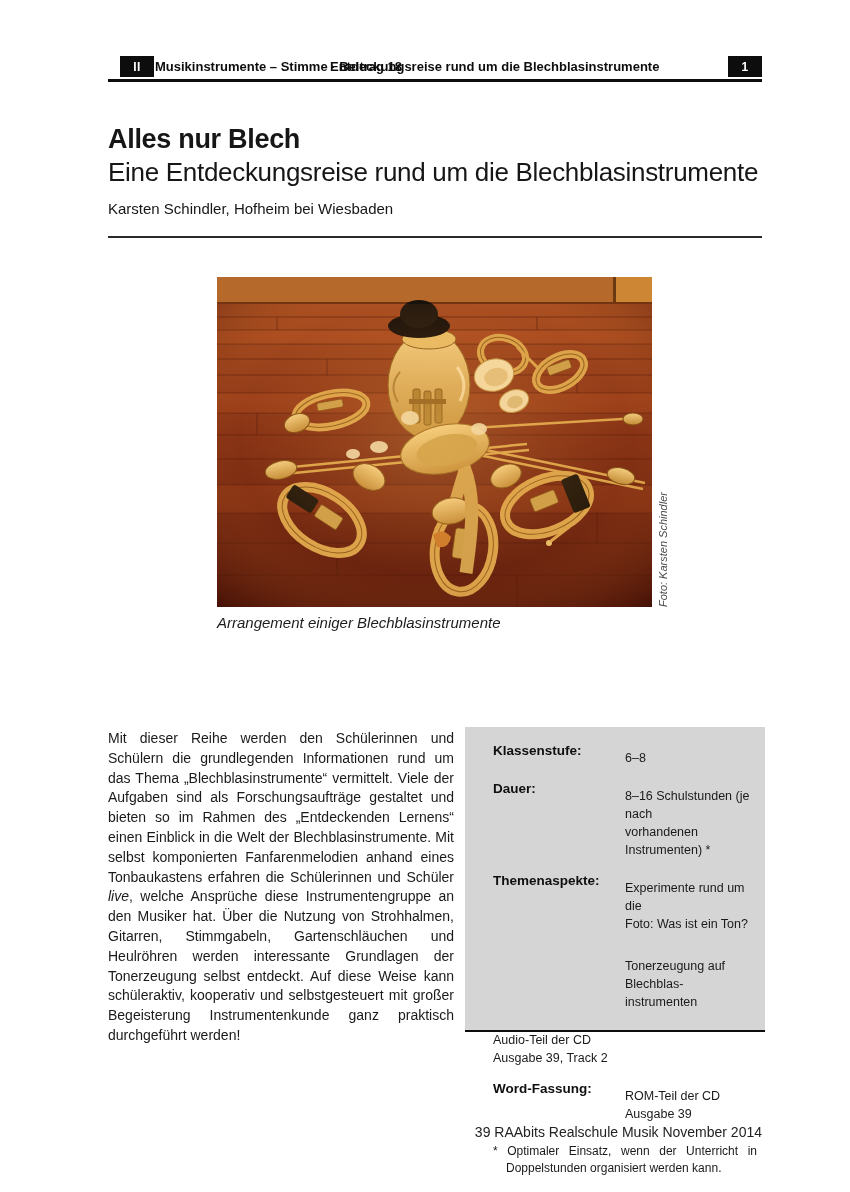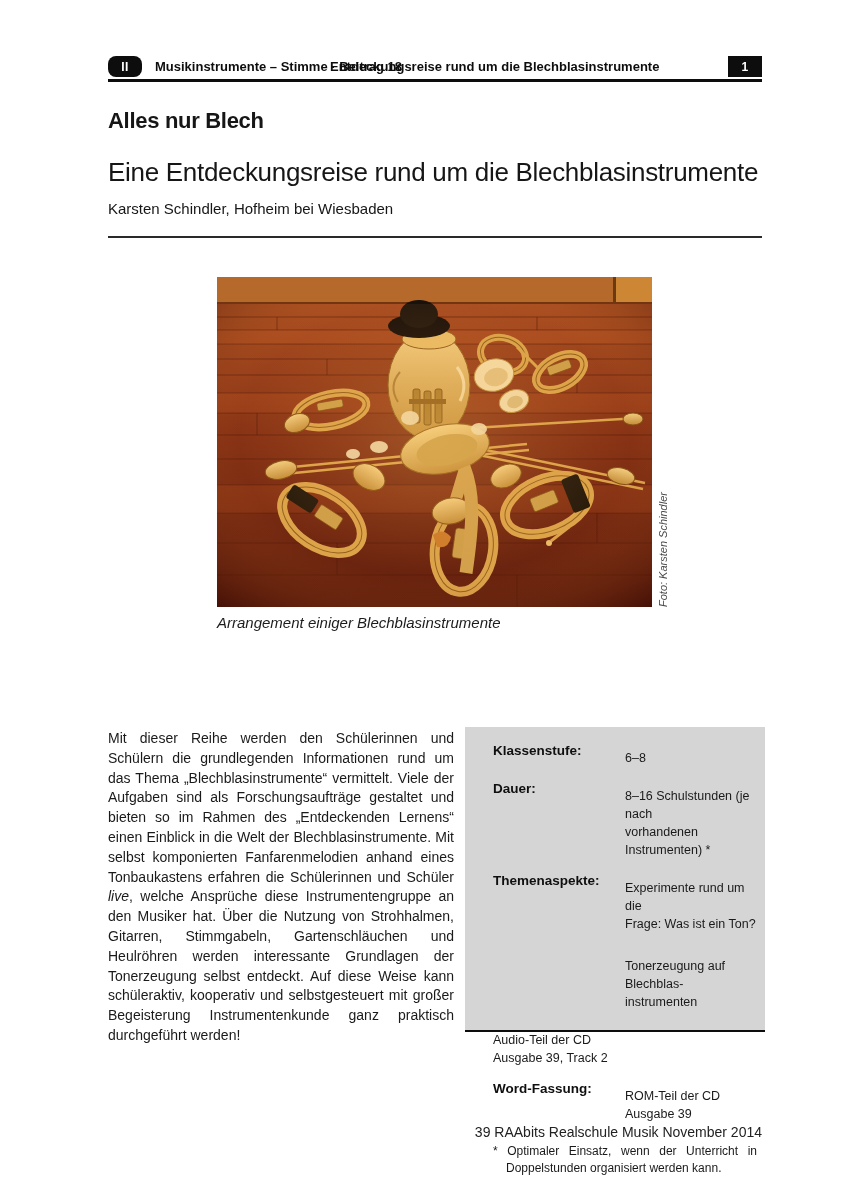--- a/index.html
+++ b/index.html
@@ -12,28 +12,28 @@
     margin:0 auto;
     overflow:hidden;
   }
   
   .header-bar{position:absolute;left:108px;top:56px;width:654px;height:22px;}
   .badge{
     position:absolute;top:0;width:34px;height:21px;background:#0d0d0d;color:#fff;
     display:flex;align-items:center;justify-content:center;
     font-weight:bold;font-size:12px;letter-spacing:.5px;
   }
-  .badge-left{left:0;border-radius:8px;}
+  .badge-left{left:12px;}
   .badge-right{right:0;}
   .header-text{position:absolute;top:3px;font-size:13px;font-weight:bold;white-space:nowrap;color:#0d0d0d;}
   .header-text.first{left:47px;}
   .header-text.second{left:222px;}
   .header-rule{position:absolute;left:108px;top:79px;width:654px;height:3px;background:#0d0d0d;}
   
-  .title{position:absolute;left:108px;top:108px;font-size:22px;font-weight:bold;letter-spacing:-.3px;}
+  .title{position:absolute;left:108px;top:124px;font-size:27px;font-weight:bold;letter-spacing:-.3px;}
   .subtitle{position:absolute;left:108px;top:157px;font-size:26px;font-weight:400;letter-spacing:-.3px;}
   .author{position:absolute;left:108px;top:200px;font-size:15px;}
   .author-rule{position:absolute;left:108px;top:236px;width:654px;height:2px;background:#2a2a2a;}
   
   .figure{position:absolute;left:217px;top:277px;width:435px;height:330px;overflow:hidden;background:#7a2a12;}
   .figure svg{display:block;}
   .photo-credit{
     position:absolute;left:657px;top:477px;height:130px;
     writing-mode:vertical-rl;transform:rotate(180deg);
     font-size:11px;font-style:italic;color:#4a4a4a;white-space:nowrap;
@@ -245,21 +245,21 @@
     </div>
     <div class="info-row">
       <div class="info-label">Dauer:</div>
       <div class="info-value">8–16 Schulstunden (je nach
 vorhandenen Instrumenten) *</div>
     </div>
     <div class="info-row">
       <div class="info-label">Themenaspekte:</div>
       <div>
         <div class="info-value">Experimente rund um die
-Frage: Was ist ein Ton?</div>
+Foto: Was ist ein Ton?</div>
         <div class="info-value">Tonerzeugung auf Blechblas-
 instrumenten</div>
       </div>
     </div>
     <div class="info-row">
       <div class="info-value">Audio-Teil der CD
 Ausgabe 39, Track 2</div>
     </div>
     <div class="info-row">
       <div class="info-label">Word-Fassung:</div>

